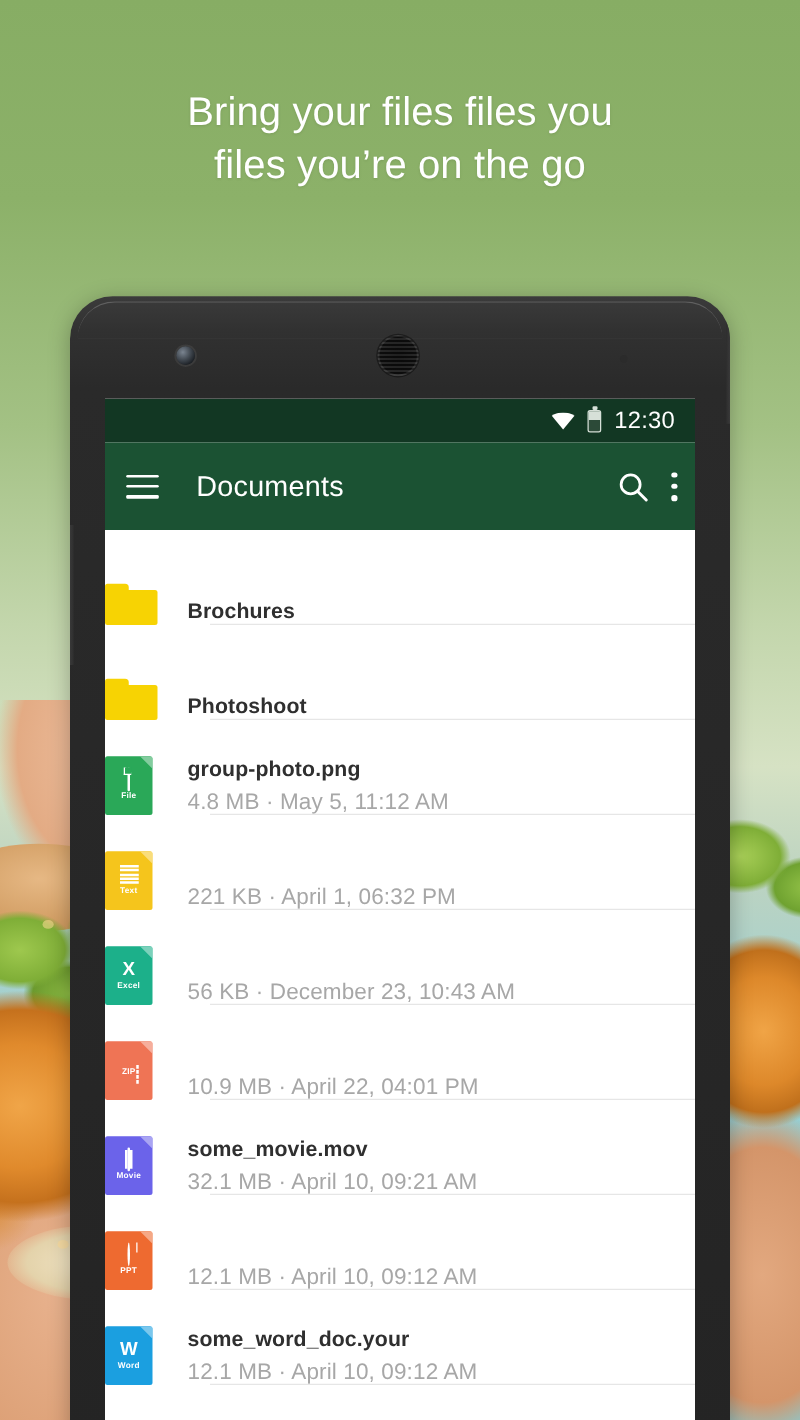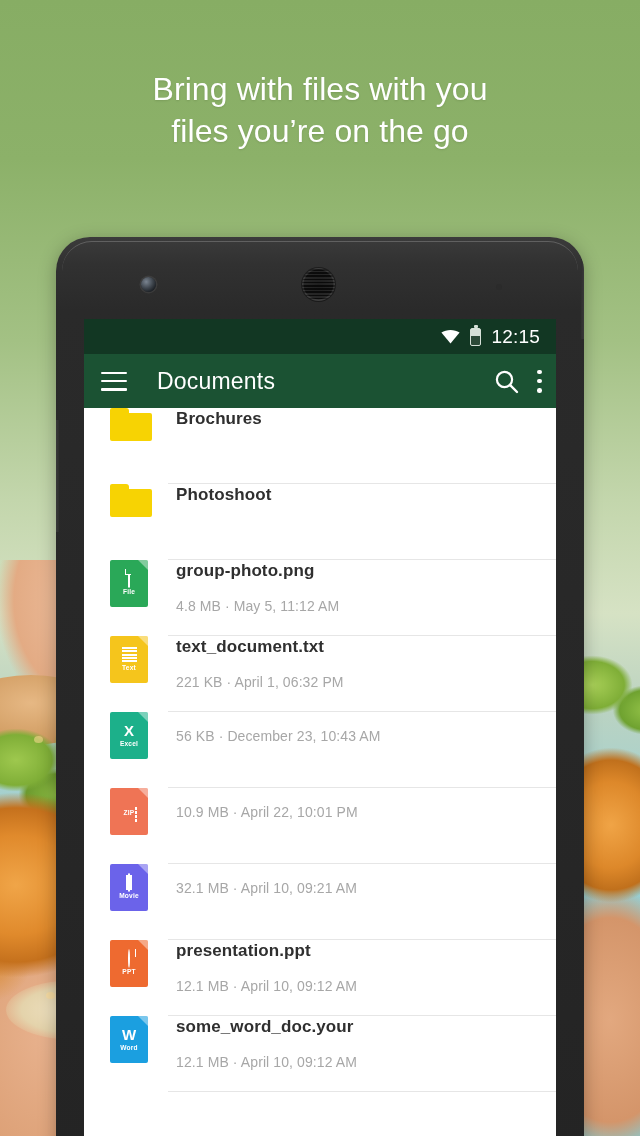--- a/index.html
+++ b/index.html
@@ -161,50 +161,50 @@
     background:linear-gradient(180deg,#d6e0d8 0 46%, #2c4a38 46% 100%);
   }
   .battery-icon:before {
     content:""; position:absolute; left:2.5px; top:-3.4px; width:4px; height:2.4px;
     background:#d6e0d8; border-radius:1px;
   }
   .clock { font-size:19px; letter-spacing:.2px; color:#ffffff; }
 
   
   .appbar {
-    height:54px; background:#1b5233;
+    height:70px; background:#1b5233;
     display:flex; align-items:center; padding:0 14px 0 17px;
     box-shadow:0 1px 0 rgba(255,255,255,.10);
   }
   .hamburger { width:26px; height:19px; display:flex; flex-direction:column; justify-content:space-between; cursor:pointer; }
   .hamburger span { display:block; height:2.7px; background:#ffffff; border-radius:1px; }
   .appbar-title {
     color:#ffffff; font-size:23px; font-weight:400; margin-left:30px; flex:1;
     letter-spacing:.2px;
   }
   .appbar-actions { display:flex; align-items:center; gap:18px; }
   .icon-btn { cursor:pointer; display:flex; align-items:center; justify-content:center; }
   .overflow-dots { width:5px; height:23px; display:flex; flex-direction:column; justify-content:space-between; align-items:center; }
   .overflow-dots i { display:block; width:4.6px; height:4.6px; border-radius:50%; background:#ffffff; }
 
   
   .filelist { background:#ffffff; }
   .row {
-    display:flex; align-items:flex-start;
-    height:76px; padding-left:26px; position:relative;
+    display:flex; align-items:flex-end;
+    height:76px; position:relative;
     cursor:pointer;
   }
   .row.folder { height:76px; }
   .row .sep {
     position:absolute; left:84px; right:0; bottom:0; height:1px; background:#e6e6e6;
   }
   .row .icon-wrap { width:58px; flex:0 0 58px; display:flex; align-items:center; }
   .row .texts { padding-left:8px; display:flex; flex-direction:column; justify-content:center; }
   .row .fname { font-size:17px; font-weight:700; color:#2f2f2f; letter-spacing:.1px; line-height:22px; }
-  .row .fmeta { font-size:14px; color:#a7a7a7; line-height:22px; margin-top:13px; letter-spacing:.1px; }
+  .row .fmeta { font-size:18px; color:#a7a7a7; line-height:22px; margin-top:3px; letter-spacing:.1px; }
 
   
   .folder-icon { width:42px; height:33px; position:relative; }
   .folder-icon .tab {
     position:absolute; left:0; top:0; width:19px; height:7px;
     background:#f7d303; border-radius:2px 3px 0 0;
   }
   .folder-icon .body {
     position:absolute; left:0; top:5px; width:42px; height:28px;
     background:#f7d303; border-radius:2px;
@@ -261,42 +261,42 @@
   </div>
 
   <div class="food-right">
     <div class="skin2"></div>
     <div class="lettuce2"></div>
     <div class="chicken2"></div>
   </div>
 </div>
 
 <div class="headline">
-  <span class="l1">Bring with files with you</span>
+  <span class="l1">Bring your files files you</span>
   <span class="l2">files you’re on the go</span>
 </div>
 
 <div id="phone">
   <div class="bezel-highlight"></div>
   <div class="front-camera"></div>
   <div class="speaker"></div>
   <div class="sensor"></div>
   <div class="btn-volume"></div>
   <div class="btn-power"></div>
 
   <div id="screen">
 
     <div class="statusbar">
       <span class="wifi-icon">
         <svg width="19" height="14" viewBox="0 0 19 14">
           <path d="M9.5 13.6 L0.4 2.6 C3 0.9 6.2 0 9.5 0 C12.8 0 16 0.9 18.6 2.6 Z" fill="#ffffff"></path>
         </svg>
       </span>
       <span class="battery-icon"></span>
-      <span class="clock">12:15</span>
+      <span class="clock">12:30</span>
     </div>
 
     <div class="appbar">
       <div class="hamburger">
         <span></span>
           <span></span>
           <span></span>
       </div>
       <div class="appbar-title">Documents</div>
       <div class="appbar-actions">
@@ -365,21 +365,20 @@
                   <i></i>
                   <i></i>
                   <i></i>
                   <i></i>
                 </span>
               </span>
               <span class="tag">Text</span>
             </div>
           </div>
           <div class="texts">
-            <div class="fname">text_document.txt</div>
             <div class="fmeta">221 KB · April 1, 06:32 PM</div>
           </div>
           <div class="sep"></div>
         </div>
         <div class="row">
           <div class="icon-wrap">
             <div class="file-icon" style="background: rgb(28, 176, 138);">
               <span class="fold"></span>
               <span class="glyph">X</span>
               <span class="tag">Excel</span>
@@ -392,47 +391,47 @@
         </div>
         <div class="row">
           <div class="icon-wrap">
             <div class="file-icon" style="background: rgb(239, 116, 85);">
               <span class="fold"></span>
               <span class="glyph"><span class="zip-glyph"><i style="top:0;height:3px"></i><i style="top:4px;height:3px"></i><i style="top:8px;height:3px"></i><i style="top:12px;height:3px"></i></span></span>
               <span class="tag">ZIP</span>
             </div>
           </div>
           <div class="texts">
-            <div class="fmeta">10.9 MB · April 22, 10:01 PM</div>
+            <div class="fmeta">10.9 MB · April 22, 04:01 PM</div>
           </div>
           <div class="sep"></div>
         </div>
         <div class="row">
           <div class="icon-wrap">
             <div class="file-icon" style="background: rgb(107, 99, 234);">
               <span class="fold"></span>
               <span class="glyph"><span class="film-glyph"><i style="left:1.4px"></i><i style="right:1.4px"></i></span></span>
               <span class="tag">Movie</span>
             </div>
           </div>
           <div class="texts">
+            <div class="fname">some_movie.mov</div>
             <div class="fmeta">32.1 MB · April 10, 09:21 AM</div>
           </div>
           <div class="sep"></div>
         </div>
         <div class="row">
           <div class="icon-wrap">
             <div class="file-icon" style="background: rgb(238, 106, 48);">
               <span class="fold"></span>
               <span class="glyph"><span class="ppt-glyph"></span></span>
               <span class="tag">PPT</span>
             </div>
           </div>
           <div class="texts">
-            <div class="fname">presentation.ppt</div>
             <div class="fmeta">12.1 MB · April 10, 09:12 AM</div>
           </div>
           <div class="sep"></div>
         </div>
         <div class="row">
           <div class="icon-wrap">
             <div class="file-icon" style="background: rgb(27, 159, 224);">
               <span class="fold"></span>
               <span class="glyph">W</span>
               <span class="tag">Word</span>

